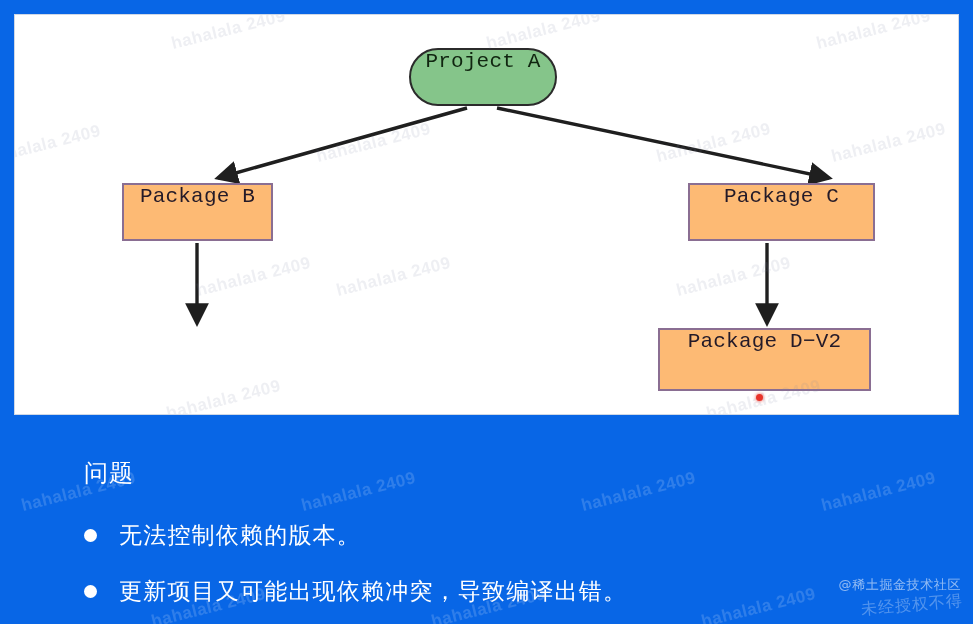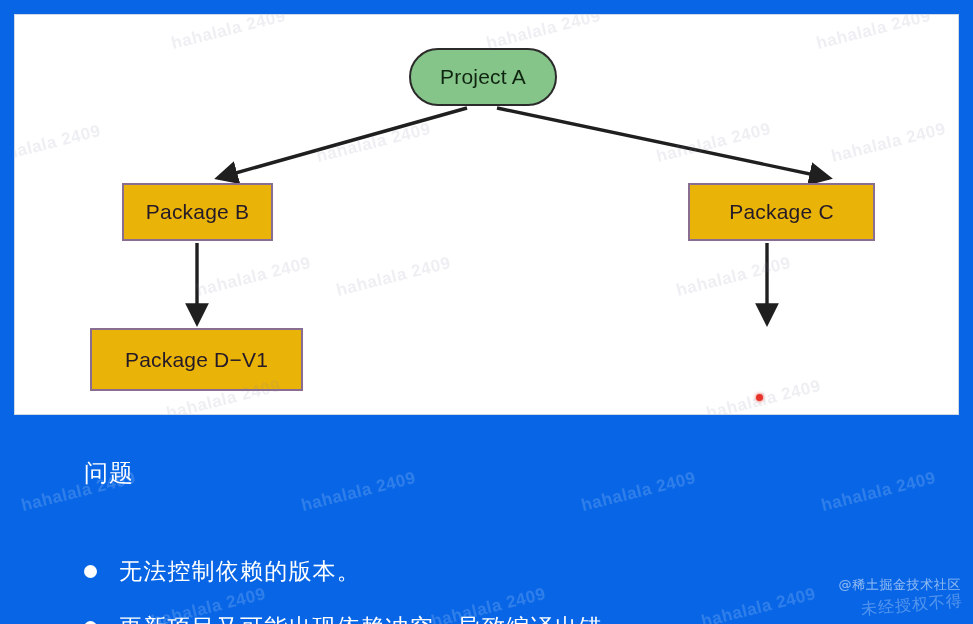--- a/index.html
+++ b/index.html
@@ -41,43 +41,43 @@
     top: 0;
     width: 945px;
     height: 401px;
     pointer-events: none;
   }
 
   
   .node {
     position: absolute;
     display: flex;
-    align-items: center;
     justify-content: center;
     text-align: center;
     white-space: nowrap;
     color: #1d1d1f;
     z-index: 3;
+    font-family: Liberation Mono, monospace;
   }
 
   .node-root {
     left: 394px;
     top: 33px;
     width: 148px;
     height: 58px;
     background: #85c58a;
     border: 2.5px solid #2b2b2b;
     border-radius: 29px;
     font-size: 21px;
     letter-spacing: 0.2px;
     color: #102510;
   }
 
   .node-pkg {
-    background: #eab308;
+    background: #fdba74;
     border: 2px solid #8a6e92;
     font-size: 21px;
     letter-spacing: 0.2px;
     color: #241a28;
   }
 
   .node-b  { left: 107px; top: 168px; width: 151px; height: 58px; }
   .node-c  { left: 673px; top: 168px; width: 187px; height: 58px; }
   .node-d1 { left:  75px; top: 313px; width: 213px; height: 63px; }
   .node-d2 { left: 643px; top: 313px; width: 213px; height: 63px; }
@@ -162,21 +162,20 @@
     color: #ffffff;
     letter-spacing: 1px;
   }
 
   .bullet-row {
     position: absolute;
     left: 84px;
     display: flex;
     align-items: center;
     gap: 22px;
-    margin-top: 36px;
   }
   .bullet-row.row-1 { top: 100px; }
   .bullet-row.row-2 { top: 156px; }
 
   .bullet-dot {
     width: 13px;
     height: 13px;
     border-radius: 50%;
     background: #ffffff;
     flex: 0 0 auto;
@@ -243,24 +242,24 @@
     </div>
 
     <div class="node node-pkg node-b">
       <span>Package B</span>
     </div>
 
     <div class="node node-pkg node-c">
       <span>Package C</span>
     </div>
 
-    <div class="node node-pkg node-d1">
-      <span>Package D−V1</span>
-    </div>
-
+
+    <div class="node node-pkg node-d2">
+      <span>Package D−V2</span>
+    </div>
 
 
     <div id="cursor-dot"></div>
 
     <div class="wm-layer">
       <span class="wm" style="left:-30px;  top:120px;">hahalala 2409</span>
       <span class="wm" style="left:155px;  top:5px;">hahalala 2409</span>
       <span class="wm" style="left:180px;  top:252px;">hahalala 2409</span>
       <span class="wm" style="left:150px;  top:375px;">hahalala 2409</span>
       <span class="wm" style="left:300px;  top:118px;">hahalala 2409</span>

